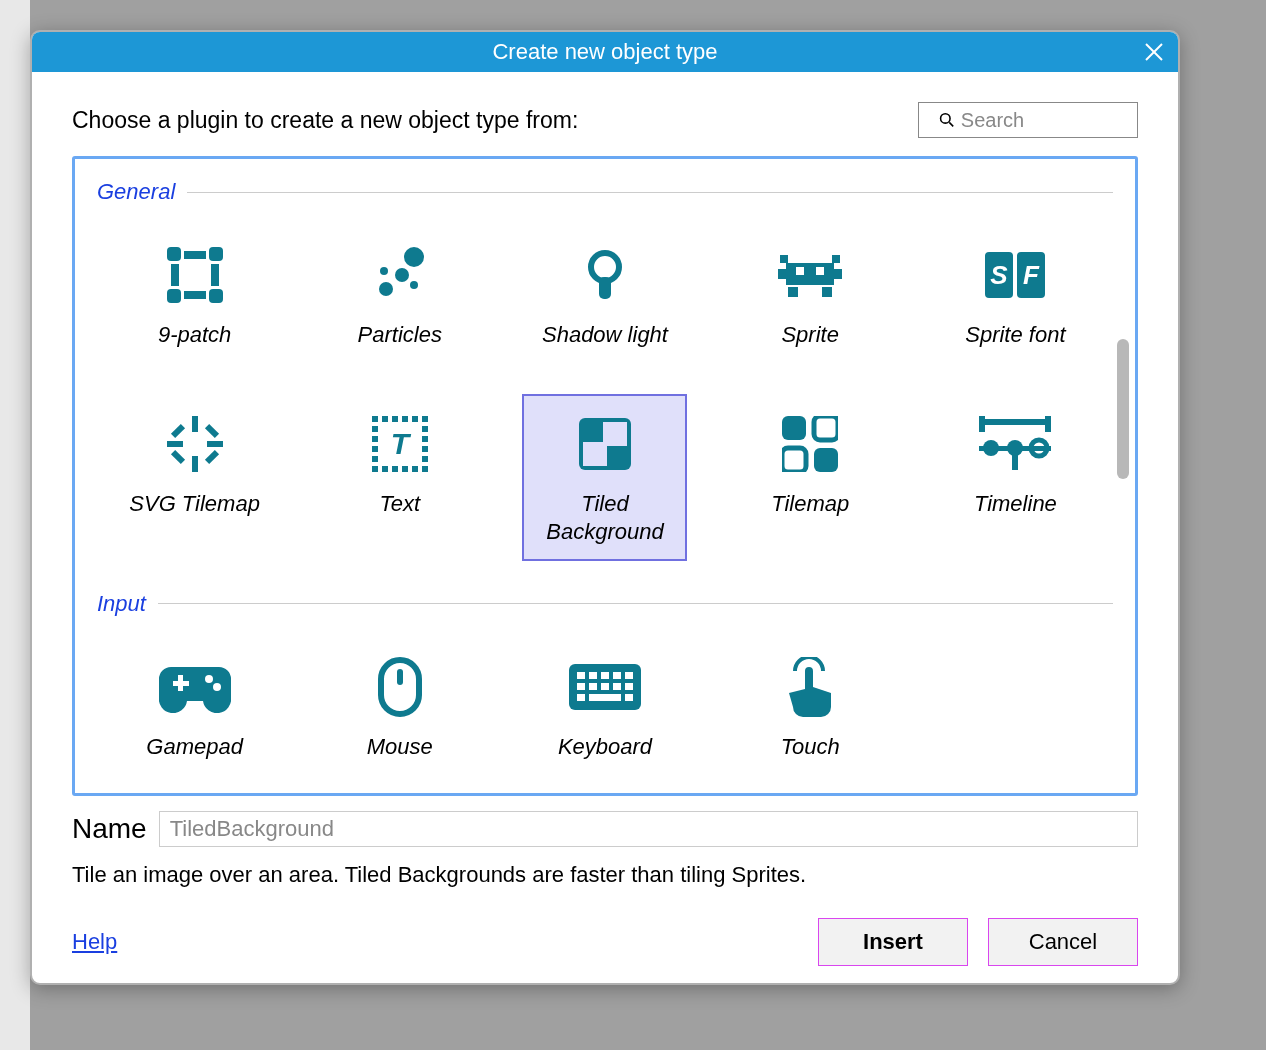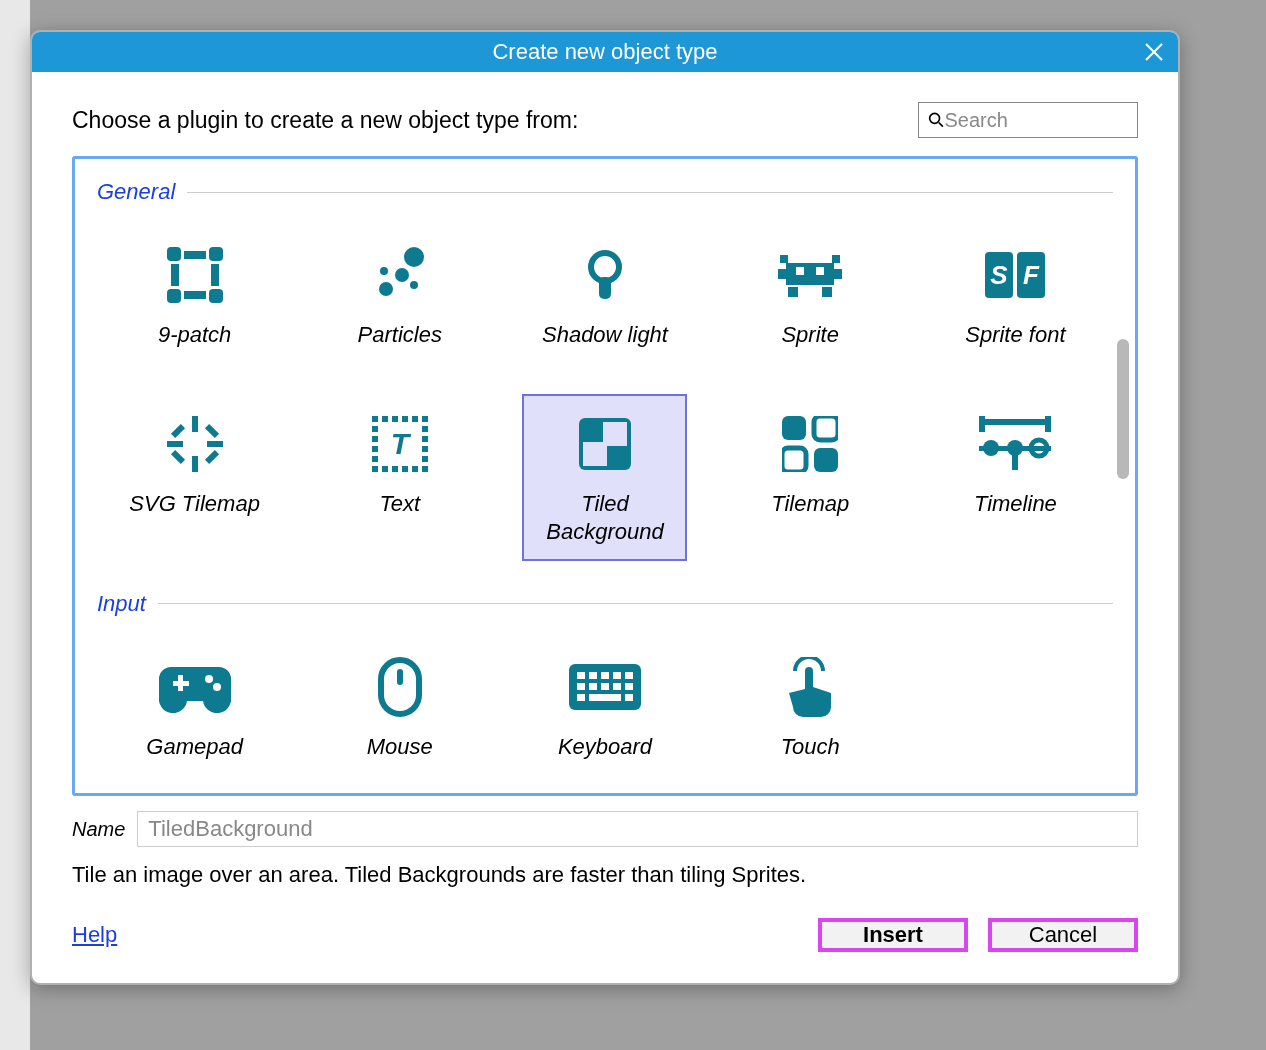--- a/index.html
+++ b/index.html
@@ -69,25 +69,26 @@
       justify-content: space-between;
       align-items: center;
       margin-bottom: 18px;
     }
     .prompt {
       font-size: 23px;
       color: #000;
     }
     .search-box {
       border: 1px solid #888;
-      padding: 4px 9px;
+      padding: 4px 20px;
       width: 220px;
       height: 36px;
       display: flex;
       align-items: center;
+      gap: 6px;
       font-size: 20px;
     }
     .search-box input {
       border: none;
       outline: none;
       width: 100%;
       font-size: 20px;
     }
     .search-box input::placeholder { color: #888; }
     .plugin-panel {
@@ -156,22 +157,21 @@
       background: #b8b8b8;
       border-radius: 6px;
     }
     .name-row {
       display: flex;
       align-items: center;
       margin-top: 15px;
       gap: 12px;
     }
     .name-row label {
-      font-size: 20px;
-      font-style: italic;
+      font-size: 28px;
     }
     .name-input {
       flex: 1;
       border: 1px solid #ccc;
       height: 36px;
       padding: 4px 10px;
       font-size: 22px;
       color: #888;
     }
     .description {
@@ -186,23 +186,23 @@
       margin-top: 30px;
     }
     .help-link {
       color: #1a3fe0;
       text-decoration: underline;
       font-size: 22px;
       cursor: pointer;
     }
     .btn-row { display: flex; gap: 20px; }
     .btn {
-      border: 4px solid #d946ef;
+      border: 1px solid #d946ef;
       background: #f2f2f2;
-      padding: 0 30px;
+      padding: 10px 30px;
       font-size: 22px;
       cursor: pointer;
       min-width: 150px;
     }
     .btn.primary { font-weight: bold; }
   </style>
 </head>
 <body>
 
 <div class="bg-left"></div>

